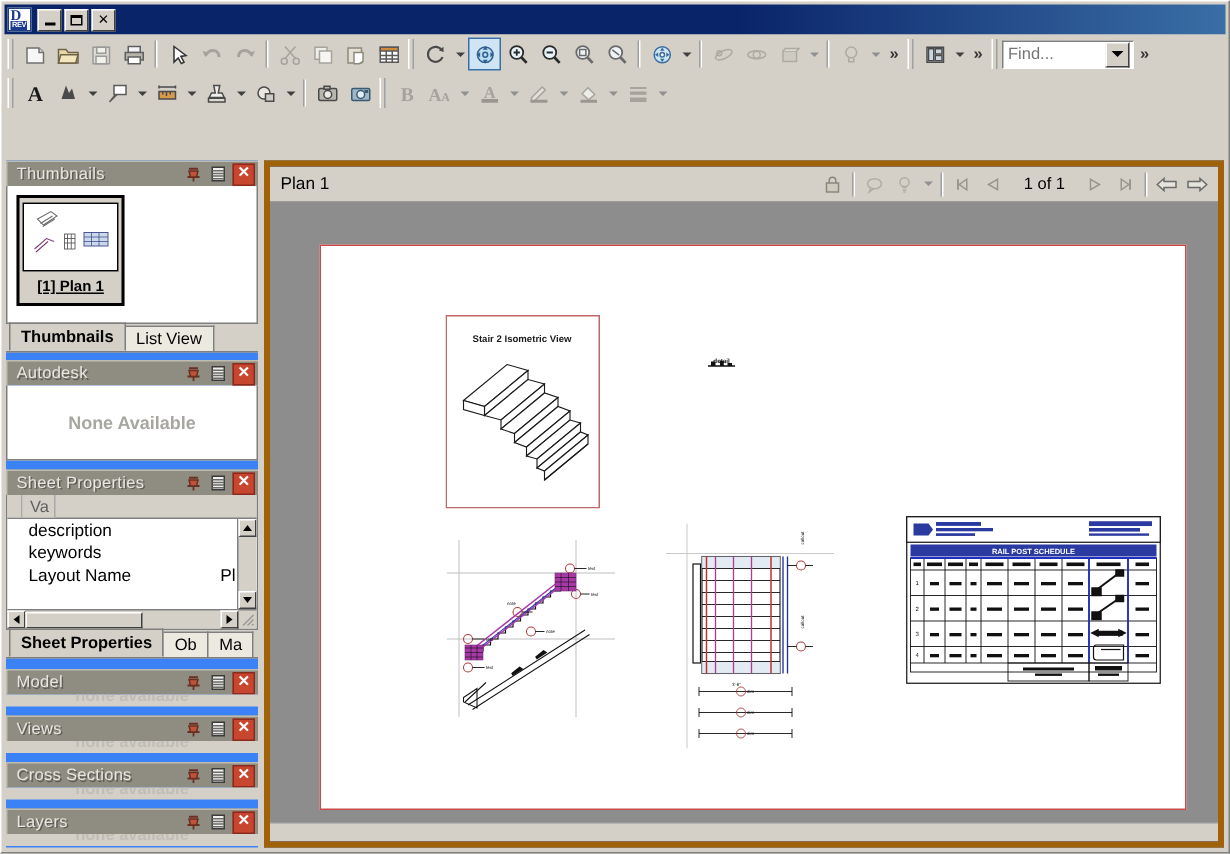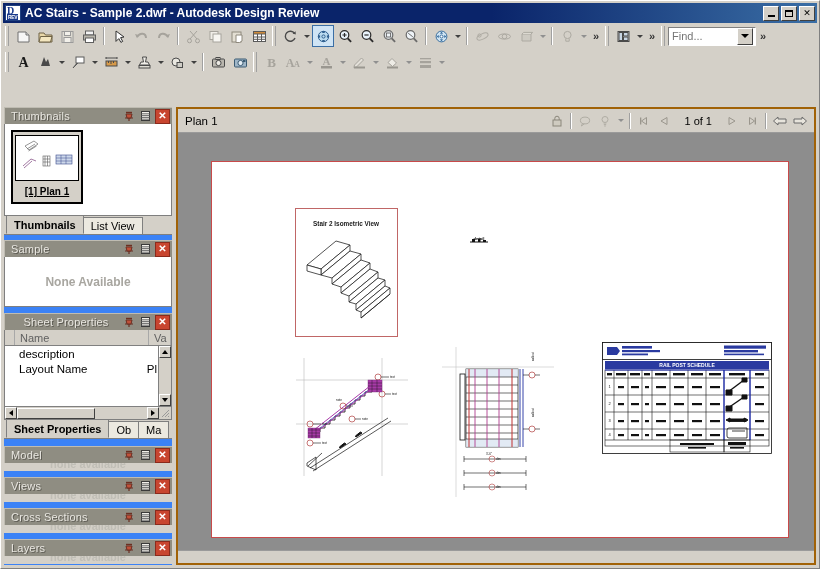--- a/index.html
+++ b/index.html
@@ -285,21 +285,21 @@
     height:13px; background:#d4d0c8; display:flex; align-items:center;
     border-top:1px solid #808080;
   }
   .hthumb { height:11px; background:#d4d0c8; border:1px solid #fff; border-right-color:#404040;border-bottom-color:#404040; flex:0 0 auto;}
   .grip-corner { width:12px;height:12px; flex:0 0 auto;}
 
   
   .docarea {
     flex: 1 1 auto;
     display:flex; flex-direction:column;
-    border:2px solid #a16207;
+    border:4px solid #a16207;
     background:#404040;
     overflow:hidden;
   }
   .doc-header {
     height: 24px; background:#d4d0c8;
     display:flex; align-items:center;
     border-bottom:1px solid #9a9a9a;
     padding-left:7px;
     flex:0 0 auto;
   }
@@ -329,21 +329,20 @@
 </head>
 <body>
 
 <div id="app">
 
   <div class="titlebar">
     <div class="title-icon">
       <span class="revp">D</span>
       <span class="revtxt">REV</span>
     </div>
-    <div class="title-text">AC Stairs - Sample 2.dwf - Autodesk Design Review</div>
     <div class="title-buttons">
       <div class="tbtn">
           <span class="mini"></span>
         </div>
       <div class="tbtn">
           <span class="sq"></span>
         </div>
       <div class="tbtn">✕</div>
     </div>
   </div>
@@ -738,66 +737,68 @@
           </div>
         </div>
         <div class="tabstrip">
           <div class="tab sel">Thumbnails</div>
           <div class="tab">List View</div>
         </div>
       </div>
 
       <div class="panel" style="margin-top:3px;">
         <div class="panel-head">
-          <div class="panel-title">Sample</div>
+          <div class="panel-title">Autodesk</div>
           <div class="ph-btn">
             <svg width="12" height="12" viewBox="0 0 12 12">
                 <path d="M2 8h8M6 8v3" stroke="#6b2f22" stroke-width="1.2"></path>
                 <path d="M3 4h6l-1 4H4z" fill="#c0513a" stroke="#6b2f22"></path>
                 <path d="M3 2.5h6" stroke="#6b2f22" stroke-width="1.4"></path>
               </svg>
           </div>
           <div class="ph-btn">
             <svg width="12" height="12" viewBox="0 0 12 12">
                 <rect x="1.5" y="1.5" width="8" height="9" fill="#f2f0ea" stroke="#3a3a3a"></rect>
                 <path d="M1.5 3.8h8M1.5 5.6h8M1.5 7.4h8M1.5 9.2h8" stroke="#6a6a6a"></path>
               </svg>
           </div>
           <div class="ph-btn close">✕</div>
         </div>
         <div class="panel-body empty">None Available</div>
       </div>
 
-      <div class="panel" style="margin-top:4px;text-align:center;">
+      <div class="panel" style="margin-top:4px;">
         <div class="panel-head">
           <div class="panel-title">Sheet Properties</div>
           <div class="ph-btn">
             <svg width="12" height="12" viewBox="0 0 12 12">
                 <path d="M2 8h8M6 8v3" stroke="#6b2f22" stroke-width="1.2"></path>
                 <path d="M3 4h6l-1 4H4z" fill="#c0513a" stroke="#6b2f22"></path>
                 <path d="M3 2.5h6" stroke="#6b2f22" stroke-width="1.4"></path>
               </svg>
           </div>
           <div class="ph-btn">
             <svg width="12" height="12" viewBox="0 0 12 12">
                 <rect x="1.5" y="1.5" width="8" height="9" fill="#f2f0ea" stroke="#3a3a3a"></rect>
                 <path d="M1.5 3.8h8M1.5 5.6h8M1.5 7.4h8M1.5 9.2h8" stroke="#6a6a6a"></path>
               </svg>
           </div>
           <div class="ph-btn close">✕</div>
         </div>
         <div class="prop-body">
           <div class="prop-head">
             <div class="hcell c0"></div>
-            <div class="hcell c1">Name</div>
             <div class="hcell c2">Va</div>
           </div>
           <div class="prop-rows">
             <div class="prow">
               <span>description</span>
+            </div>
+            <div class="prow">
+              <span>keywords</span>
             </div>
             <div class="prow">
               <span>Layout Name</span>
               <span class="pval">Pl</span>
             </div>
             <div class="vscroll">
               <div class="sbtn up">
                   <i></i>
                 </div>
               <div class="sbtn dn">

